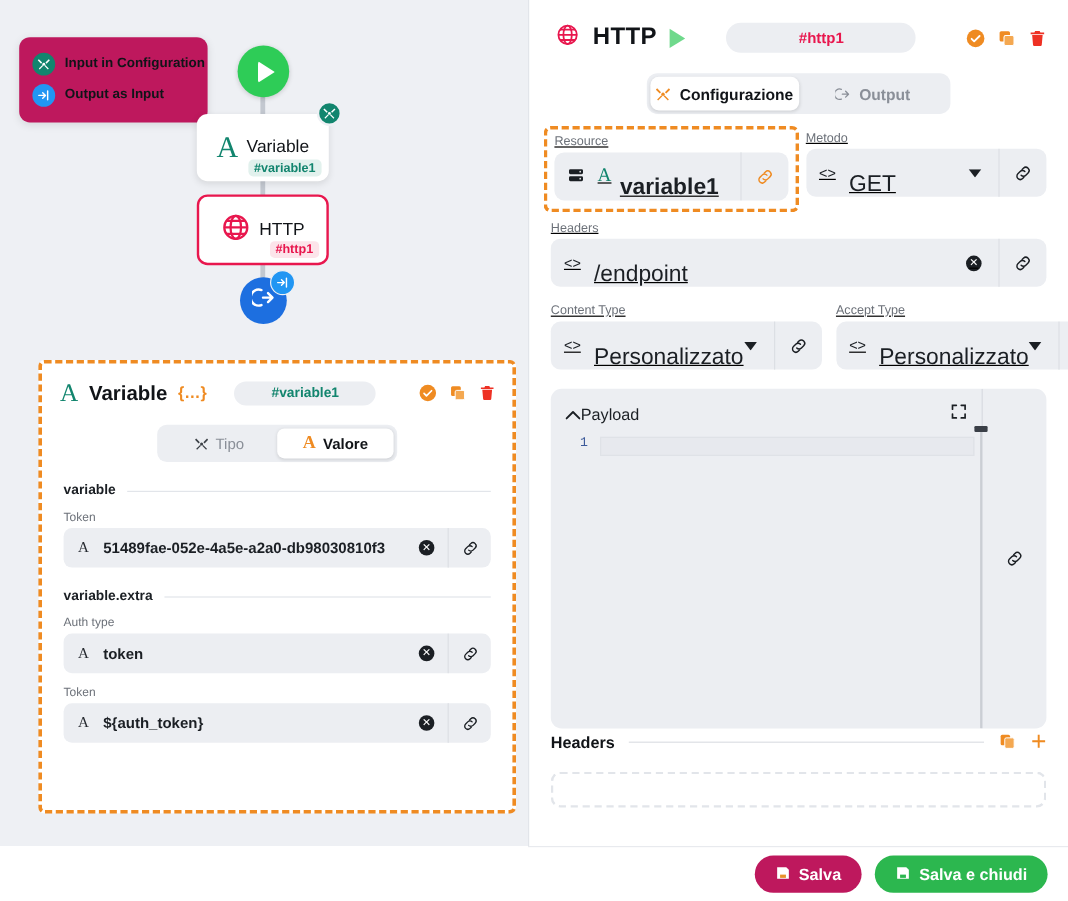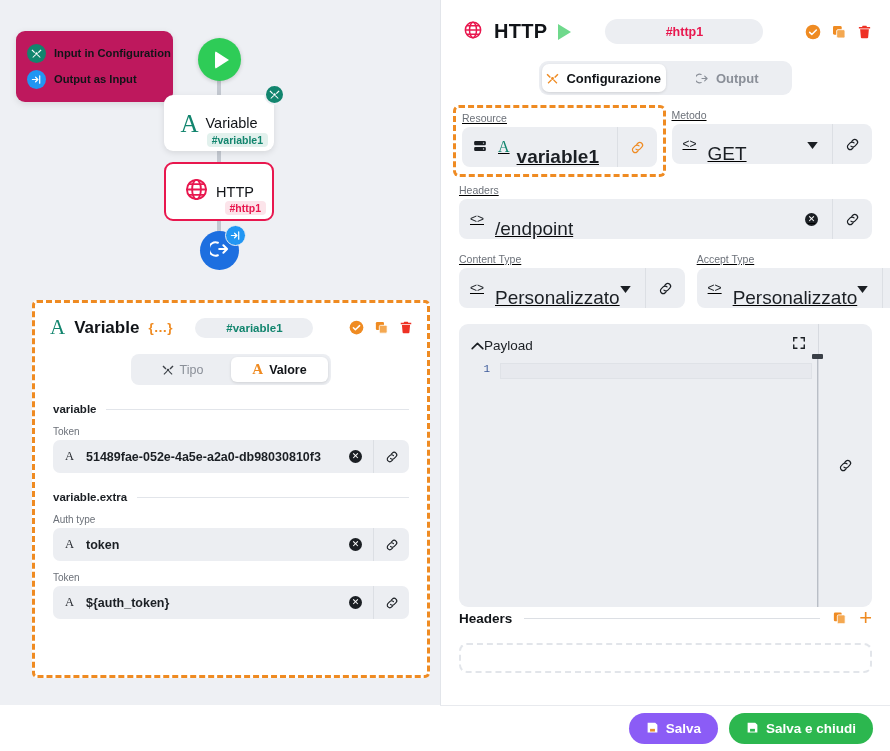--- a/index.html
+++ b/index.html
@@ -271,21 +271,21 @@
     border-top: 1px solid #e8eaee;
     display: flex; align-items: center; justify-content: flex-end;
     gap: 11px; padding-right: 17px;
   }
   .btn {
     height: 31px; border-radius: 16px; border: none; cursor: pointer;
     display: flex; align-items: center; gap: 7px; padding: 0 17px;
     font-size: 13.5px; font-weight: bold; color: #ffffff;
     font-family: "Liberation Sans", sans-serif;
   }
-  .btn-save { background: #8b5cf6; }
+  .btn-save { background: #be185d; }
   .btn-saveclose { background: #2cb74f; }
 </style>
 </head>
 <body>
 
 <div id="app">
 
   <div id="canvas">
 
     <div class="legend">

